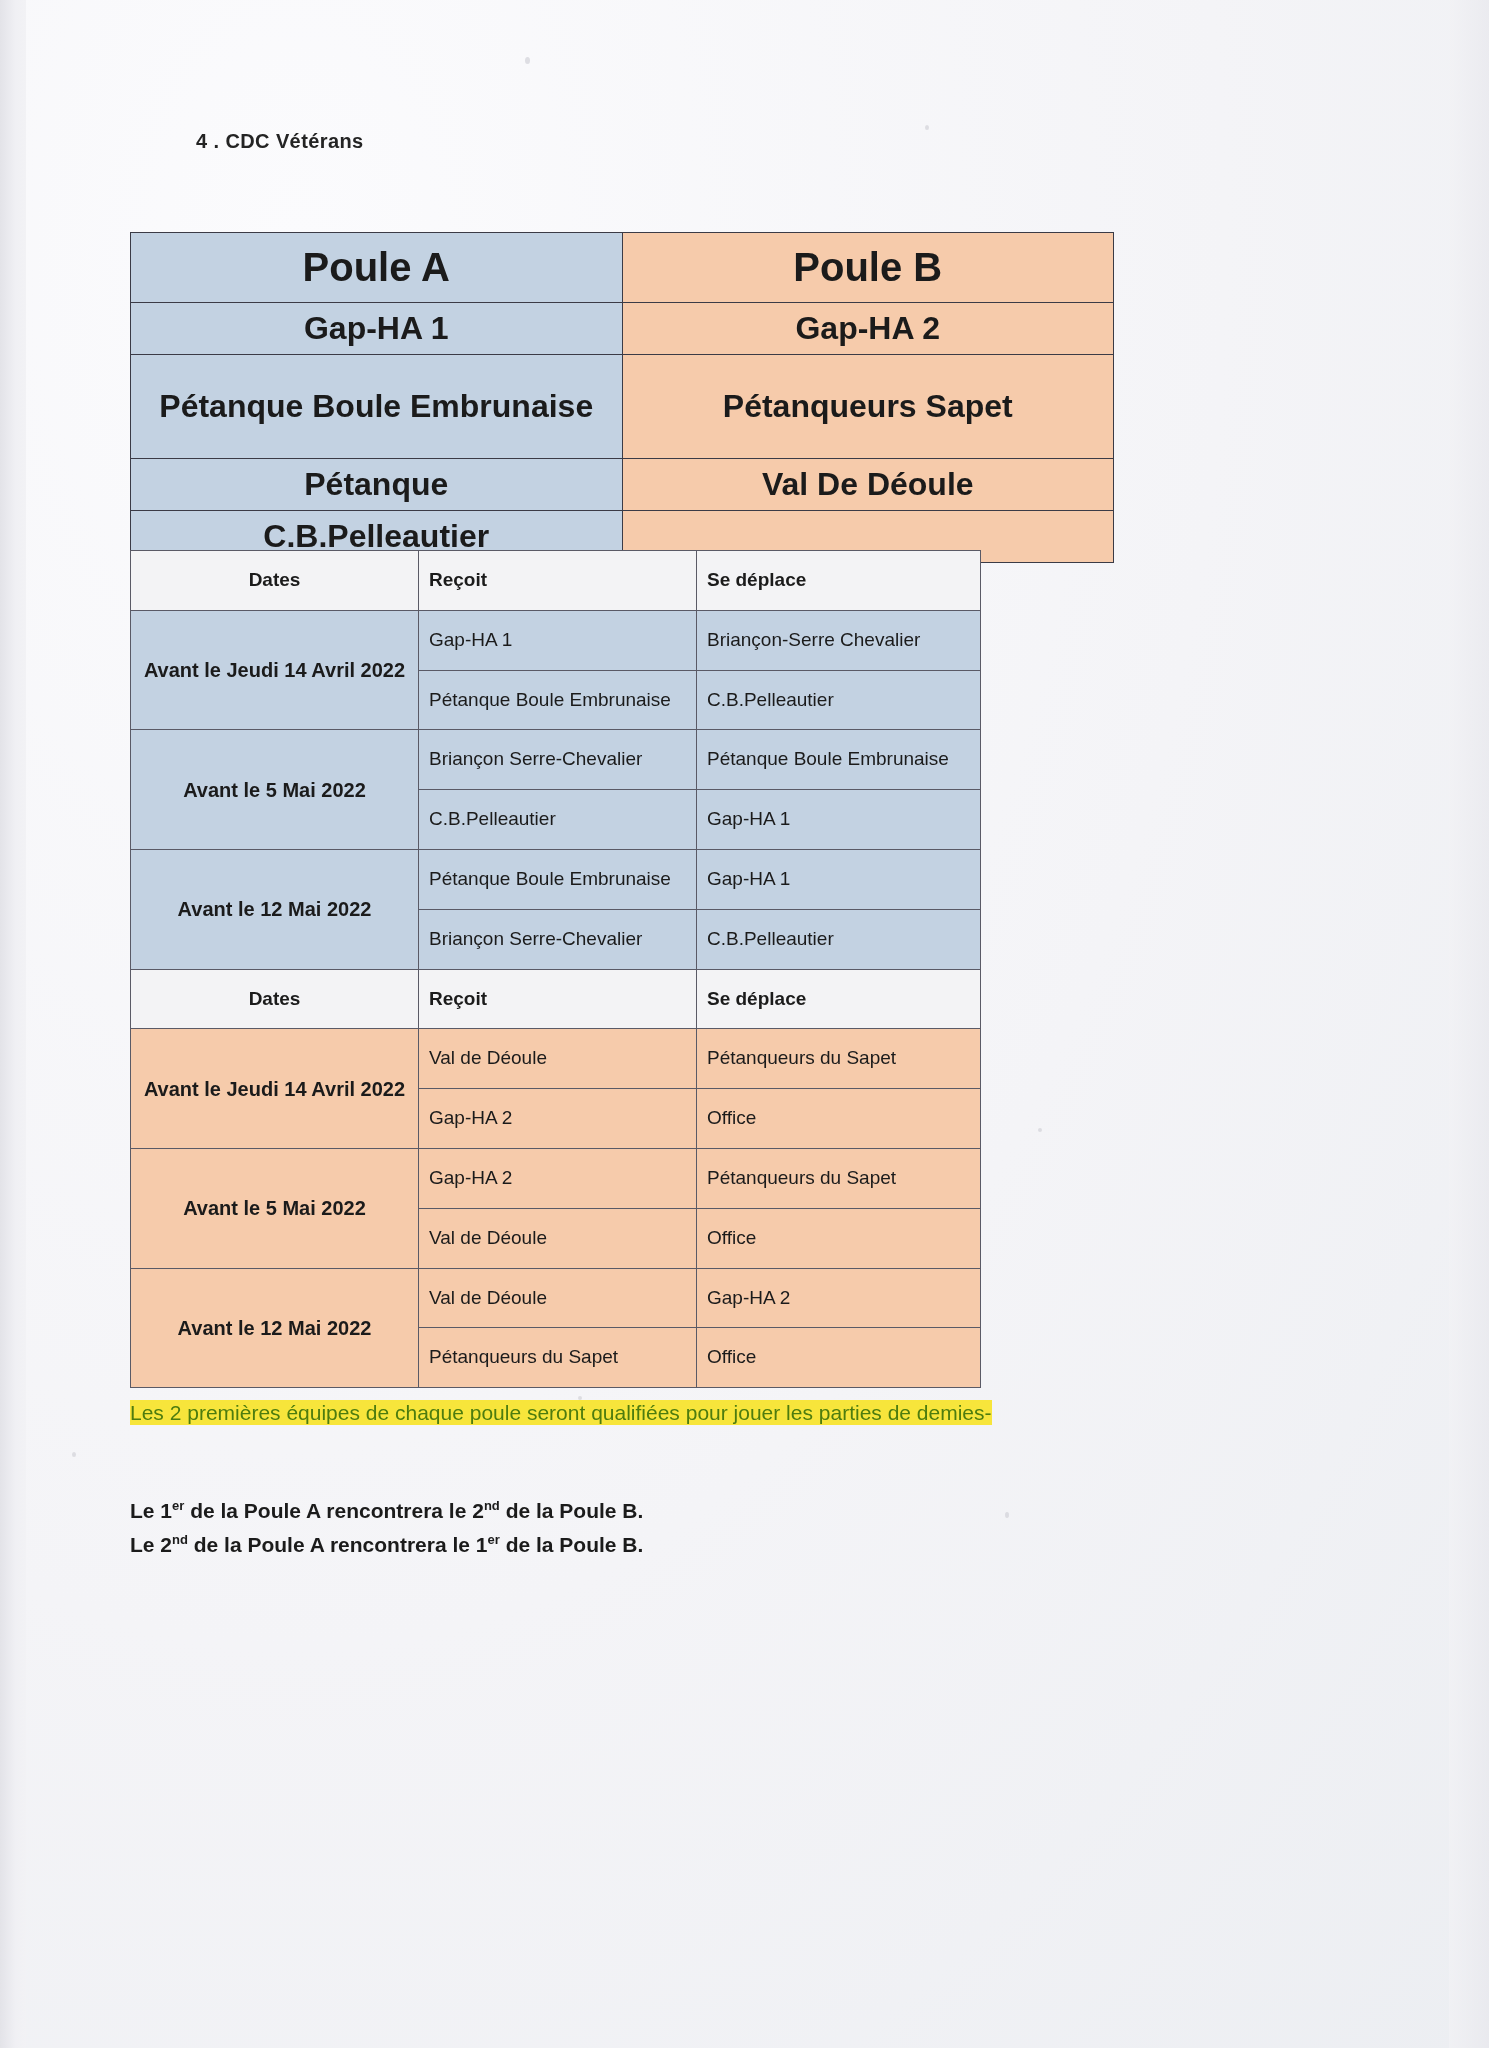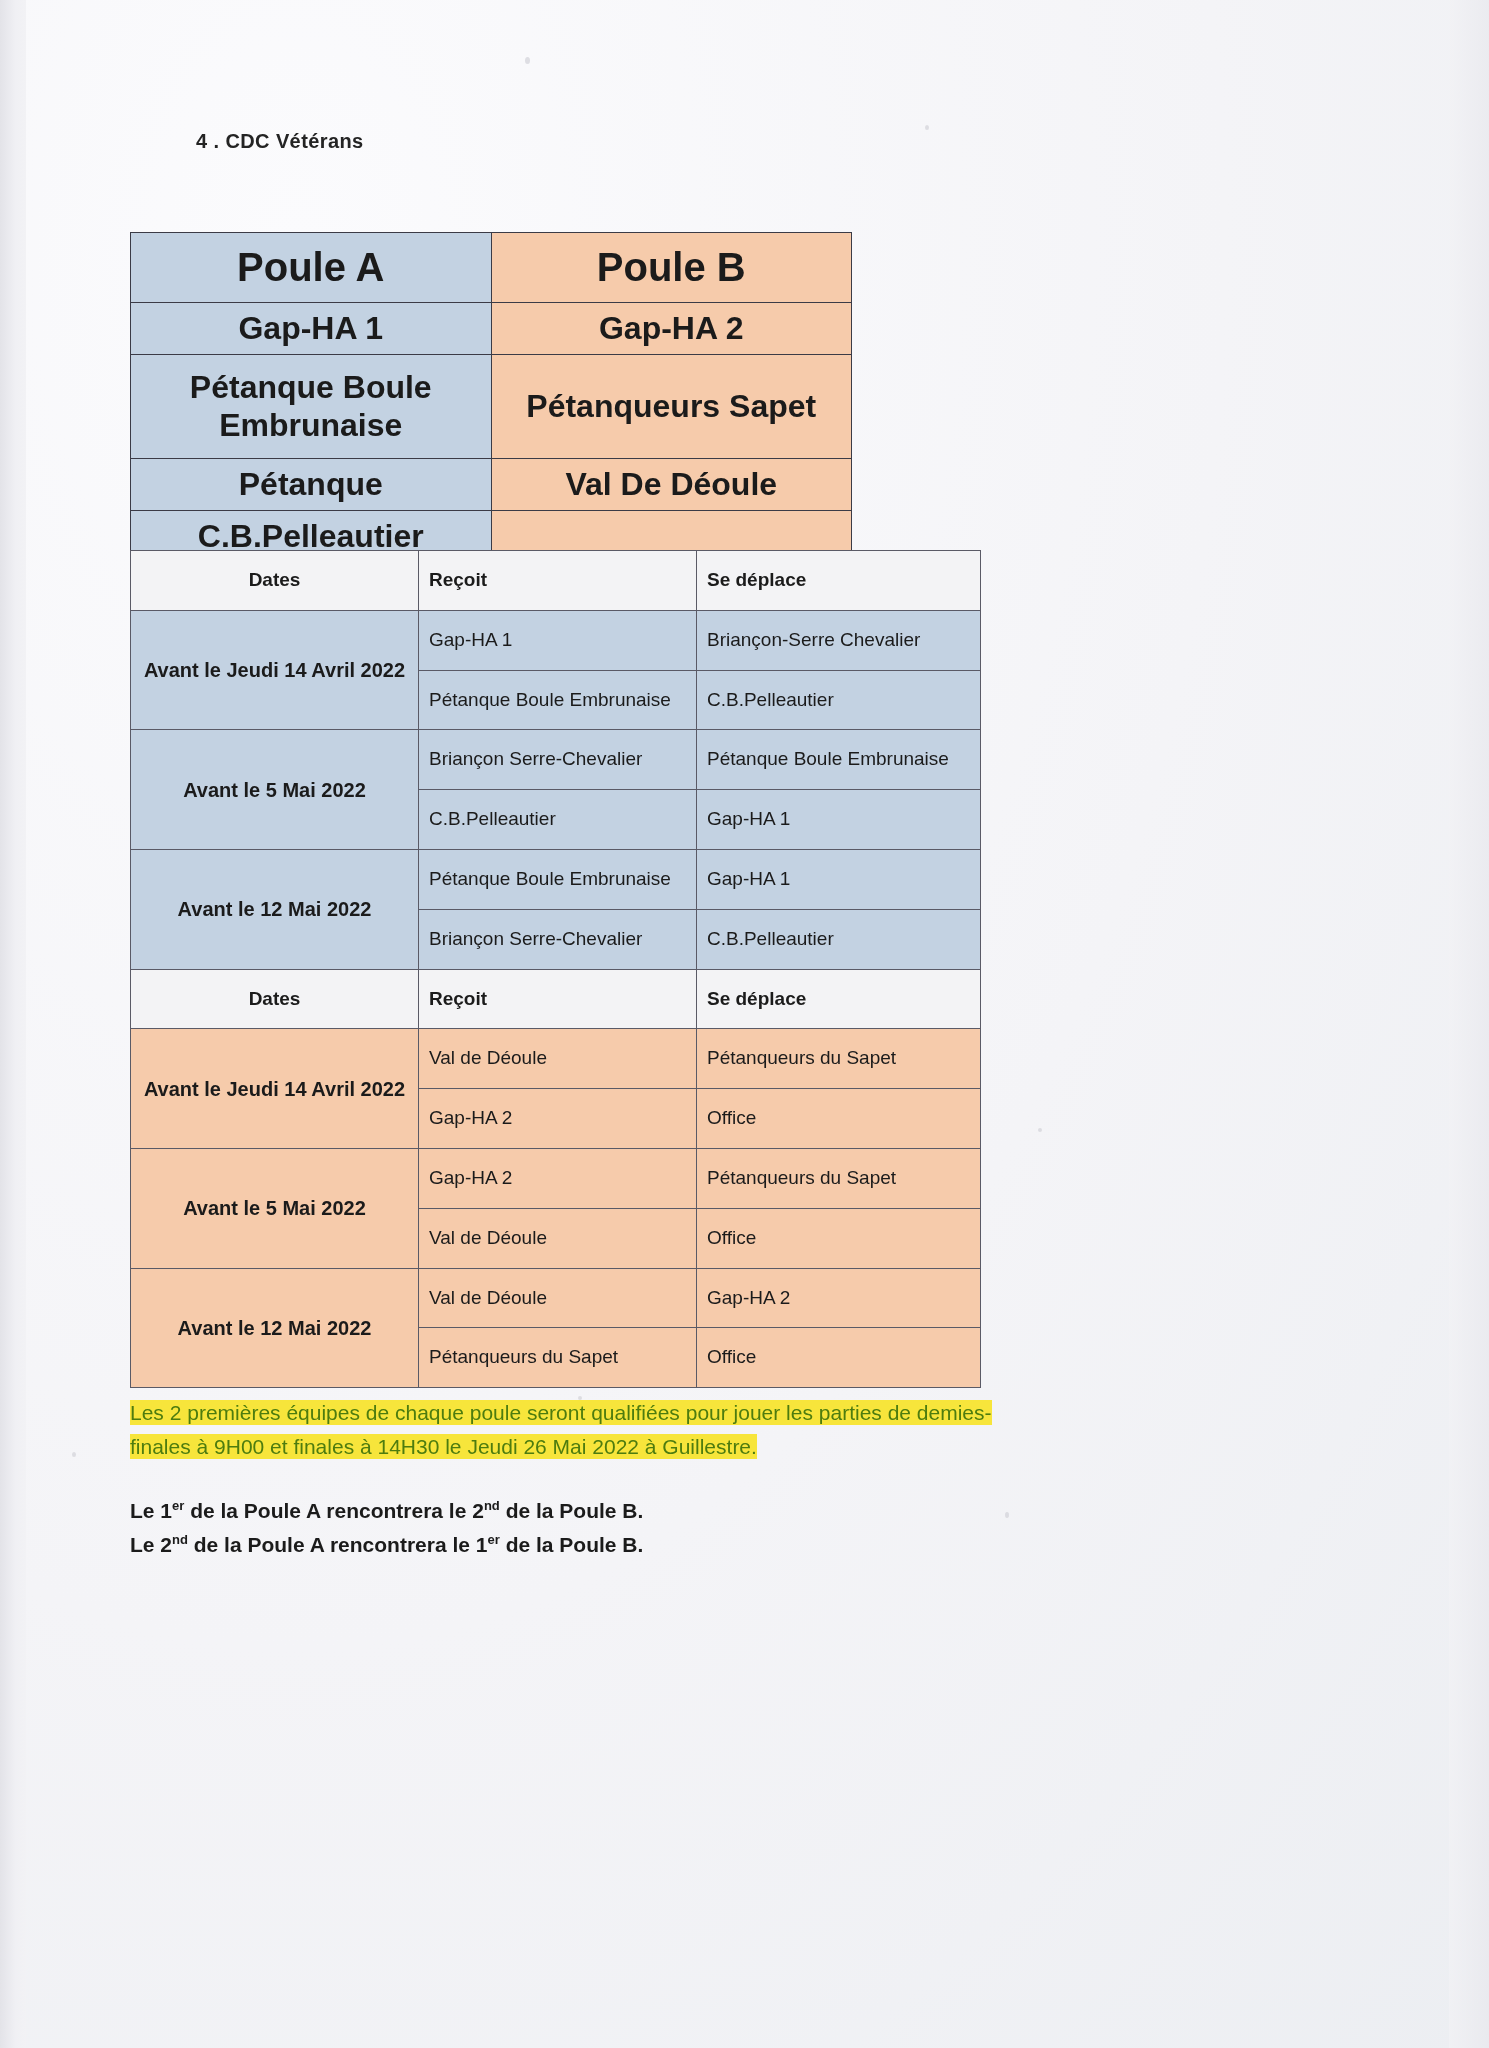--- a/index.html
+++ b/index.html
@@ -42,21 +42,21 @@
     font-size: 20px;
     font-weight: bold;
     letter-spacing: .4px;
     color: #242424;
   }
 
   
   .poules {
     position: absolute;
     left: 130px; top: 232px;
-    width: 722px;
+    width: 984px;
     border-collapse: collapse;
     table-layout: fixed;
   }
   .poules td {
     border: 1.5px solid #3b3b46;
     text-align: center;
     vertical-align: middle;
     font-weight: bold;
     color: #1b1b1b;
     padding: 2px 6px;
@@ -242,21 +242,20 @@
       </tr>
       <tr>
         <td class="ob" style="background: rgb(246, 203, 171);">Pétanqueurs du Sapet</td>
         <td class="ob" style="background: rgb(246, 203, 171);">Office</td>
       </tr>
     </tbody>
   </table>
 
   <div class="highlight-block">
     <div><span class="hl">Les 2 premières équipes de chaque poule seront qualifiées pour jouer les parties de demies-</span></div>
-    <div><span class="hl">finales à 9H00 et finales à 14H30 le Jeudi 26 Mai 2022 à  Guillestre.</span></div>
   </div>
 
   <div class="footer-lines">
     <div>
       <span>Le 1</span><sup>er</sup><span> de la Poule A rencontrera le 2</span><sup>nd</sup><span> de la Poule B.</span>
     </div>
     <div>
       <span>Le 2</span><sup>nd</sup><span> de la Poule A rencontrera le 1</span><sup>er</sup><span> de la Poule B.</span>
     </div>
   </div>

